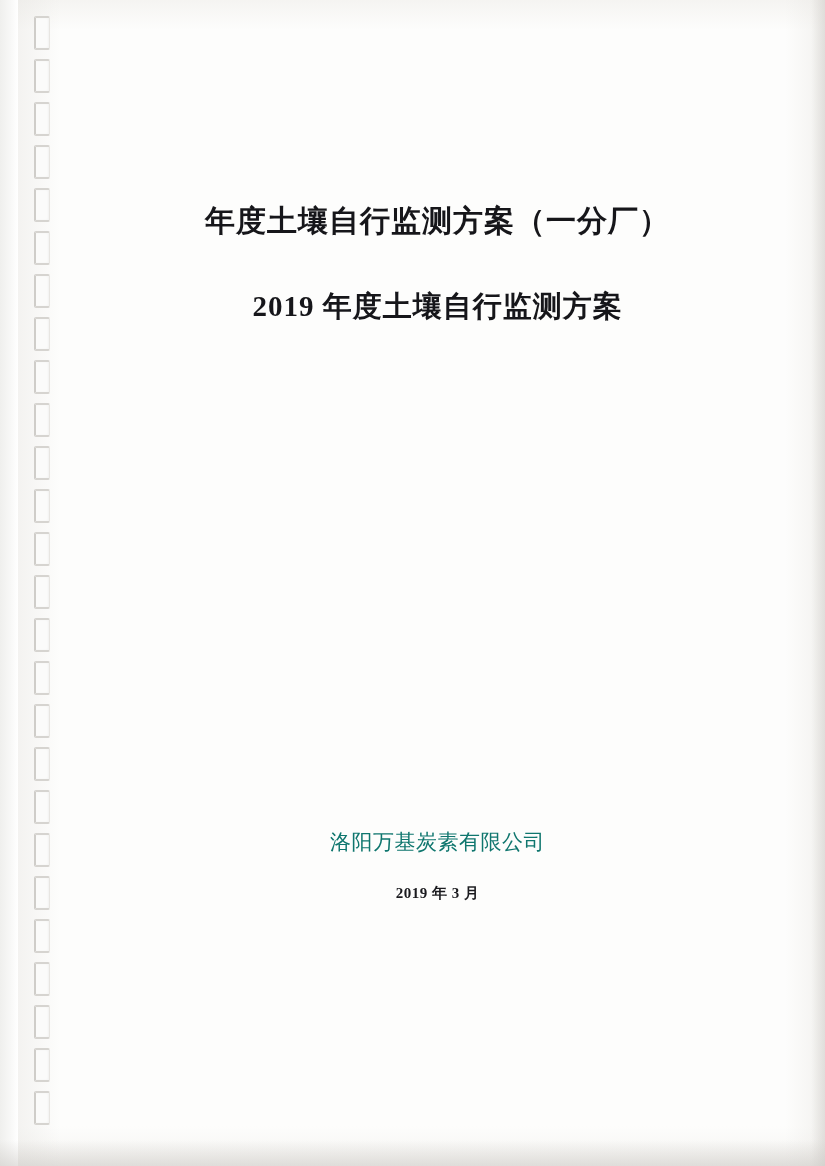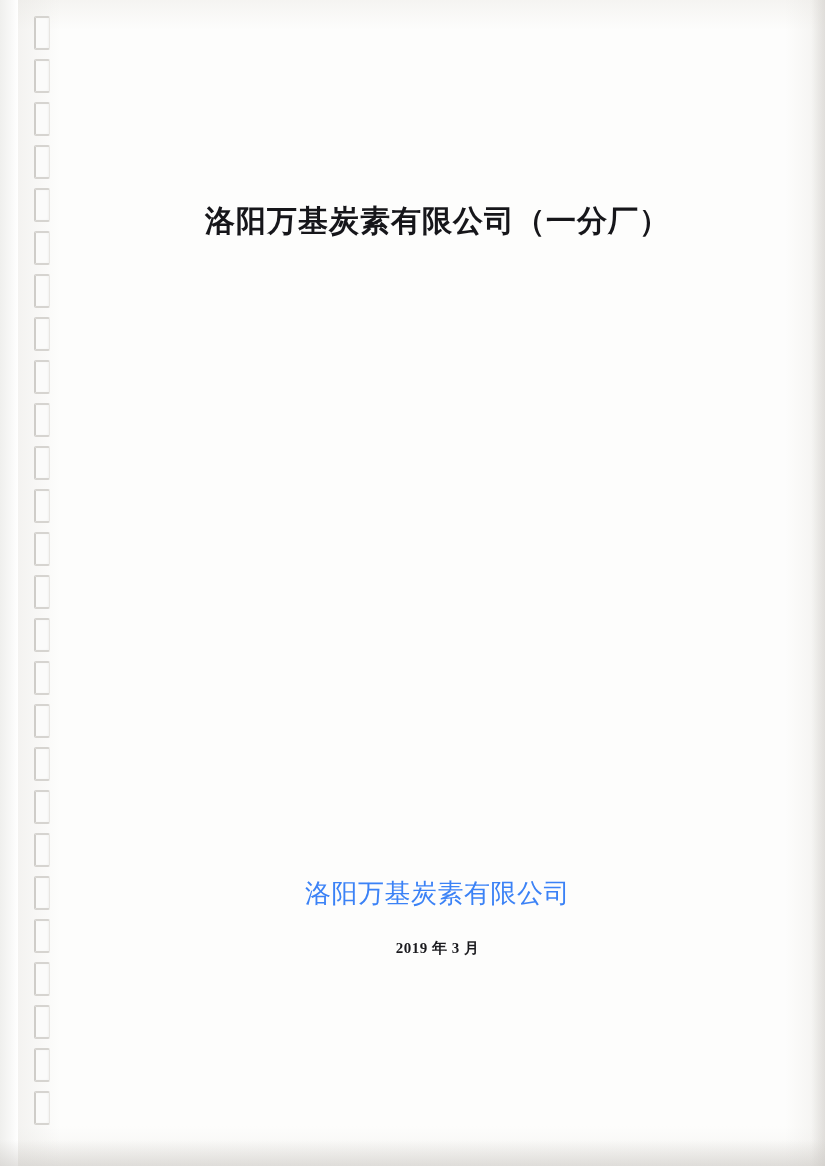--- a/index.html
+++ b/index.html
@@ -85,24 +85,23 @@
     line-height: 1.5;
   }
   .footer-block {
     position: absolute;
     top: 828px;
     left: 0;
     right: 0;
     text-align: center;
   }
   .org-name {
-    font-size: 26px;
-    color: #3b82f6;
+    font-size: 21px;
+    color: #0f766e;
     letter-spacing: 0.5px;
-    margin-top: 48px;
   }
   .doc-date {
     margin-top: 28px;
     font-size: 15px;
     font-weight: bold;
     color: #1a1a1e;
     letter-spacing: 0.5px;
   }
   .bottom-shadow {
     position: absolute;
@@ -156,21 +155,22 @@
       <div class="hole" style="top: 919px;"></div>
       <div class="hole" style="top: 962px;"></div>
       <div class="hole" style="top: 1005px;"></div>
       <div class="hole" style="top: 1048px;"></div>
       <div class="hole" style="top: 1091px;"></div>
     </div>
 
   <div class="content">
 
     <div class="title-block">
-      <div class="title-line1">洛阳万基炭素有限公司（一分厂）</div>
+      <div class="title-line1">年度土壤自行监测方案（一分厂）</div>
+      <div class="title-line2">2019 年度土壤自行监测方案</div>
     </div>
 
     <div class="footer-block">
       <div class="org-name">洛阳万基炭素有限公司</div>
       <div class="doc-date">2019 年 3 月</div>
     </div>
 
   </div>
 
   <div class="right-shadow"></div>

